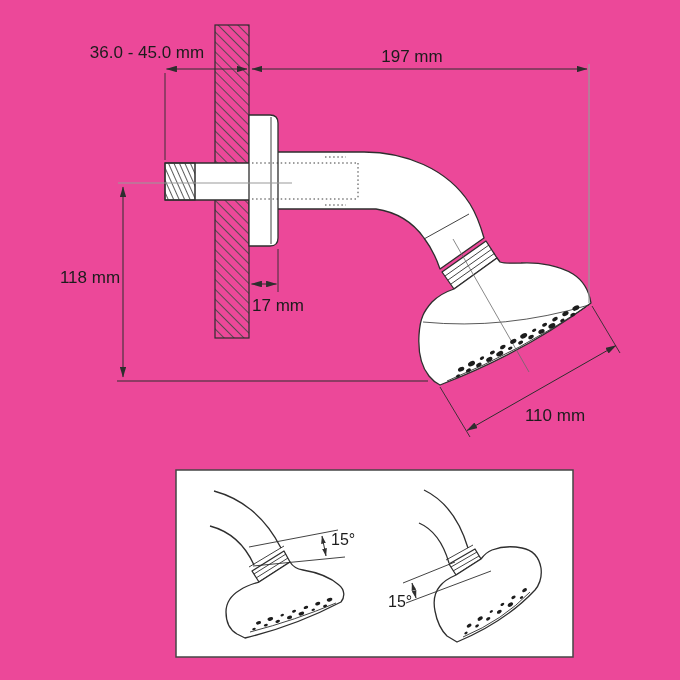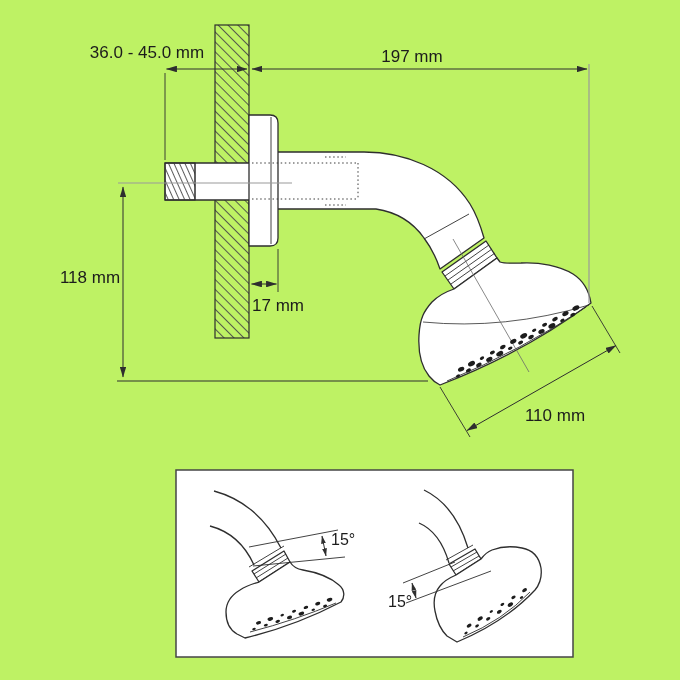--- a/index.html
+++ b/index.html
@@ -1,16 +1,16 @@
 <!DOCTYPE html>
 <html><head>
 <meta charset="utf-8">
 <style>
   html,body{margin:0;padding:0;background:#ffffff;}
-  .stage{position:relative;width:680px;height:680px;background:#bef264;overflow:hidden;}
+  .stage{position:relative;width:680px;height:680px;background:#ec4899;overflow:hidden;}
   svg{position:absolute;left:0;top:0;}
   text{font-family:"Liberation Sans","DejaVu Sans",sans-serif;fill:#1c1c1c;}
   .dim{font-size:17px;}
   .ang{font-size:16px;}
   .outline{fill:#ffffff;stroke:#2e2e2e;stroke-width:1.3;stroke-linejoin:round;}
   .thin{fill:none;stroke:#2e2e2e;stroke-width:0.9;}
   .dimline{fill:none;stroke:#2e2e2e;stroke-width:1;}
   .ext{fill:none;stroke:#2e2e2e;stroke-width:0.9;}
   .grayline{fill:none;stroke:#9a9a9a;stroke-width:1.2;}
   .dotted{fill:none;stroke:#3a3a3a;stroke-width:1;stroke-dasharray:1.5 2.6;}

